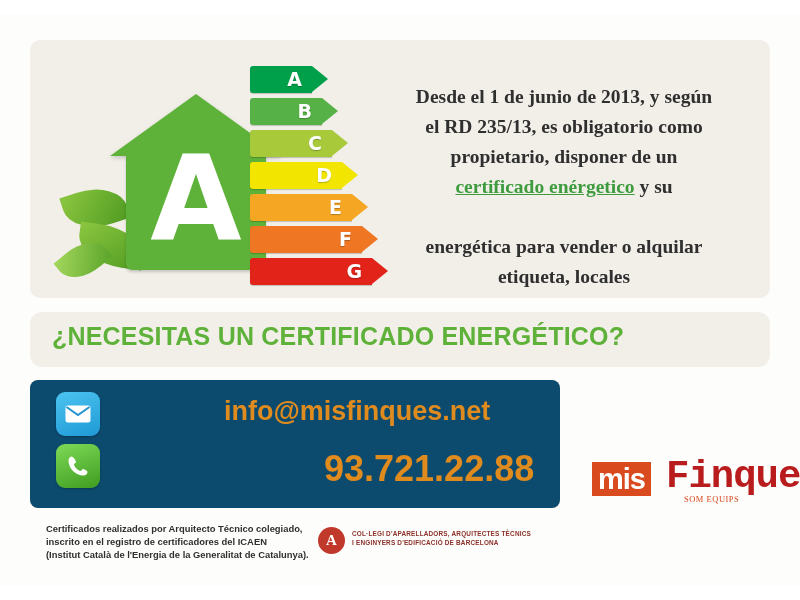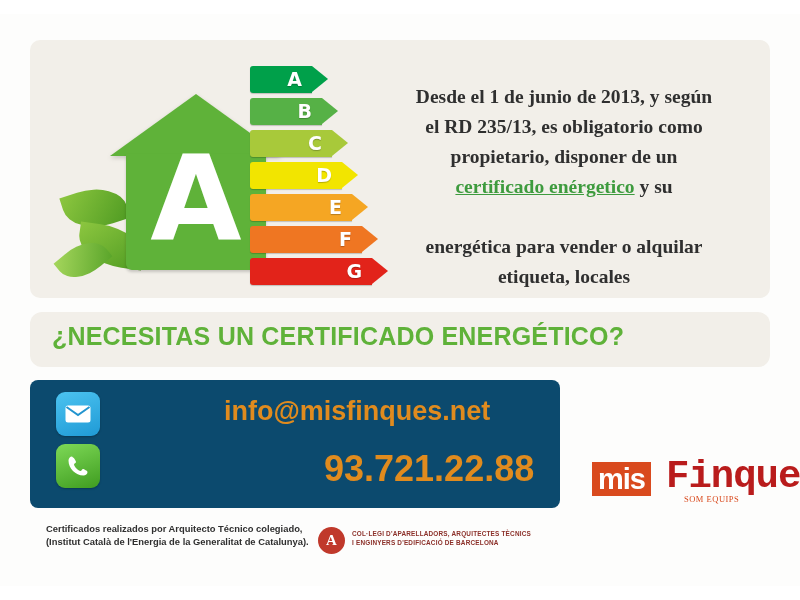--- a/index.html
+++ b/index.html
@@ -380,20 +380,21 @@
 </div>
 
 <div class="logo">
   <div class="mis">mis</div>
   <div class="finques">Finques</div>
   <div class="tag">SOM EQUIPS</div>
 </div>
 
 <div class="footer-text">
   <div>Certificados realizados por Arquitecto Técnico colegiado,</div>
+  <div>inscrito en el registro de certificadores del ICAEN</div>
   <div>(Institut Català de l'Energia de la Generalitat de Catalunya).</div>
 </div>
 
 <div class="coac">
   <div class="mark">A</div>
   <div class="ctext">
     <div>COL·LEGI D'APARELLADORS, ARQUITECTES TÈCNICS</div>
     <div>I ENGINYERS D'EDIFICACIÓ DE BARCELONA</div>
   </div>
 </div>

